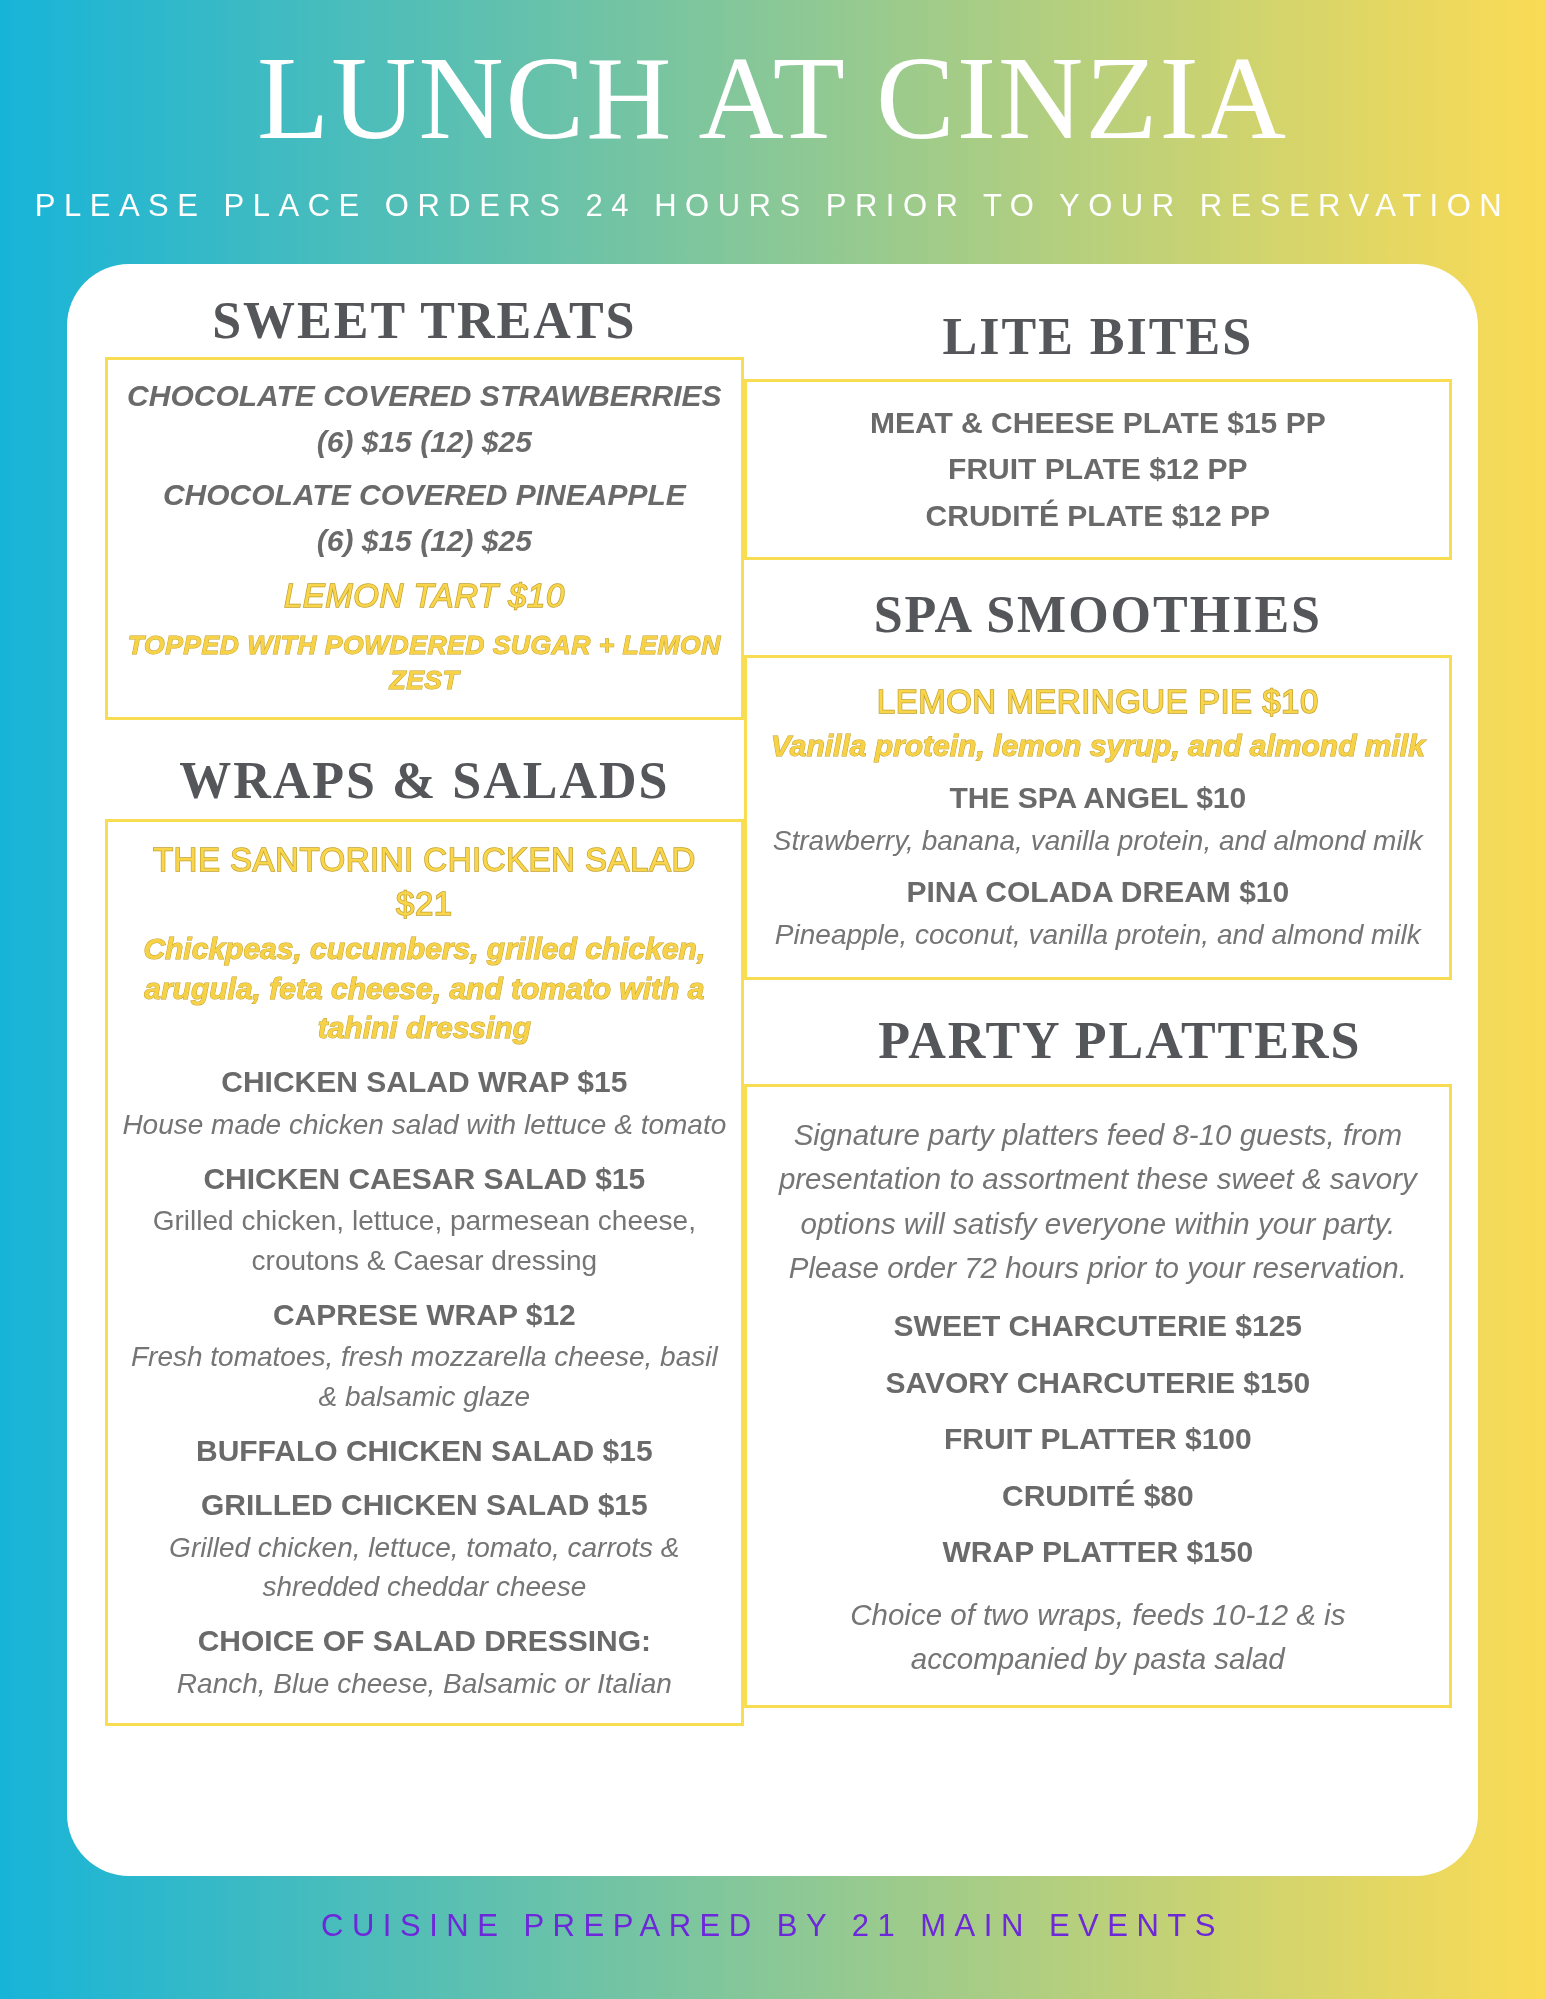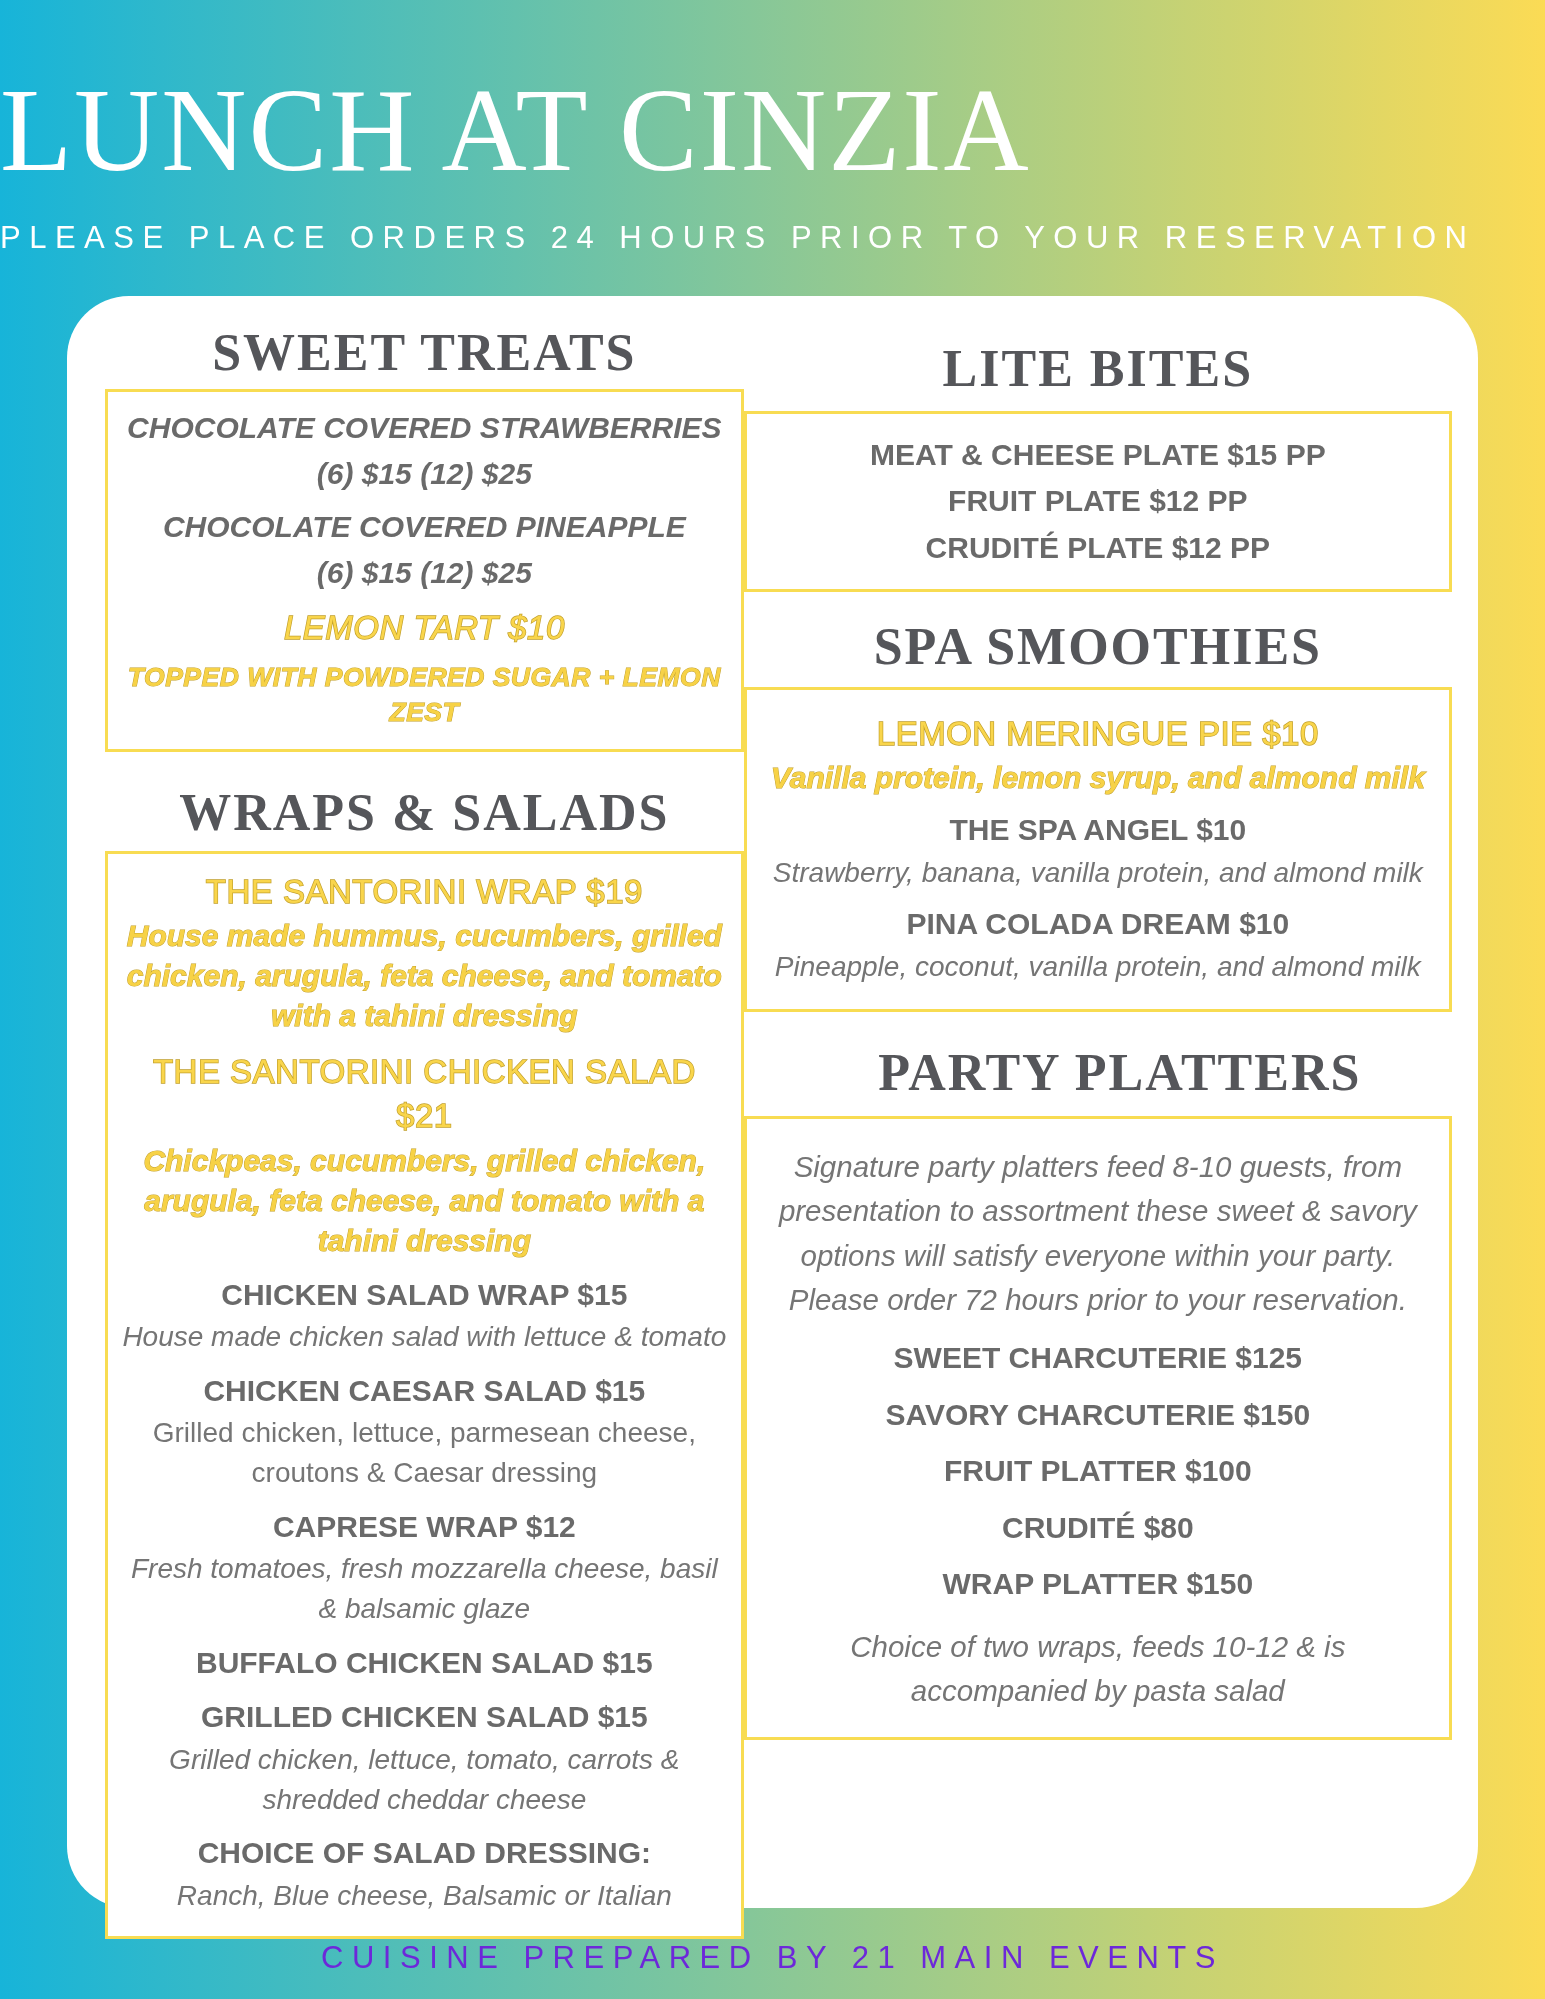--- a/index.html
+++ b/index.html
@@ -2,21 +2,21 @@
 <html><head>
 <meta charset="utf-8">
 <style>
   * { margin:0; padding:0; box-sizing:border-box; }
   html,body { width:1545px; height:1999px; }
   body {
     background: linear-gradient(90deg, #17B4D9 0%, #FBDB55 100%);
     font-family: "Liberation Sans", sans-serif;
     overflow: hidden;
   }
-  .hero { padding-top:72px; }
+  .hero { text-align:center; padding-top:40px; }
   .title {
     font-family:"Liberation Serif", serif;
     font-weight:400; font-size:118px; line-height:1;
     color:#FFFFFF; letter-spacing:2px;
   }
   .subtitle {
     margin-top:30px; font-size:31px; letter-spacing:8.5px;
     color:#FFFFFF; font-weight:400;
   }
   .card {
@@ -98,24 +98,20 @@
         </div>
         <div class="item">
           <p class="yname">LEMON TART $10</p>
           <p class="ycaps">TOPPED WITH POWDERED SUGAR + LEMON ZEST</p>
         </div>
       </div>
 
       <h2 class="heading h-wraps">WRAPS &amp; SALADS</h2>
       <div class="box box-wraps">
         <div class="item">
-          <p class="yname">THE SANTORINI WRAP $19</p>
-          <p class="ydesc">House made hummus, cucumbers, grilled chicken, arugula, feta cheese, and tomato with a tahini dressing</p>
-        </div>
-        <div class="item">
           <p class="yname">THE SANTORINI CHICKEN SALAD $21</p>
           <p class="ydesc">Chickpeas, cucumbers, grilled chicken, arugula, feta cheese, and tomato with a tahini dressing</p>
         </div>
         <div class="item">
           <p class="name">CHICKEN SALAD WRAP $15</p>
           <p class="desc">House made chicken salad with lettuce &amp; tomato</p>
         </div>
         <div class="item">
           <p class="name">CHICKEN CAESAR SALAD $15</p>
           <p class="desc roman">Grilled chicken, lettuce, parmesean cheese, croutons &amp; Caesar dressing</p>

